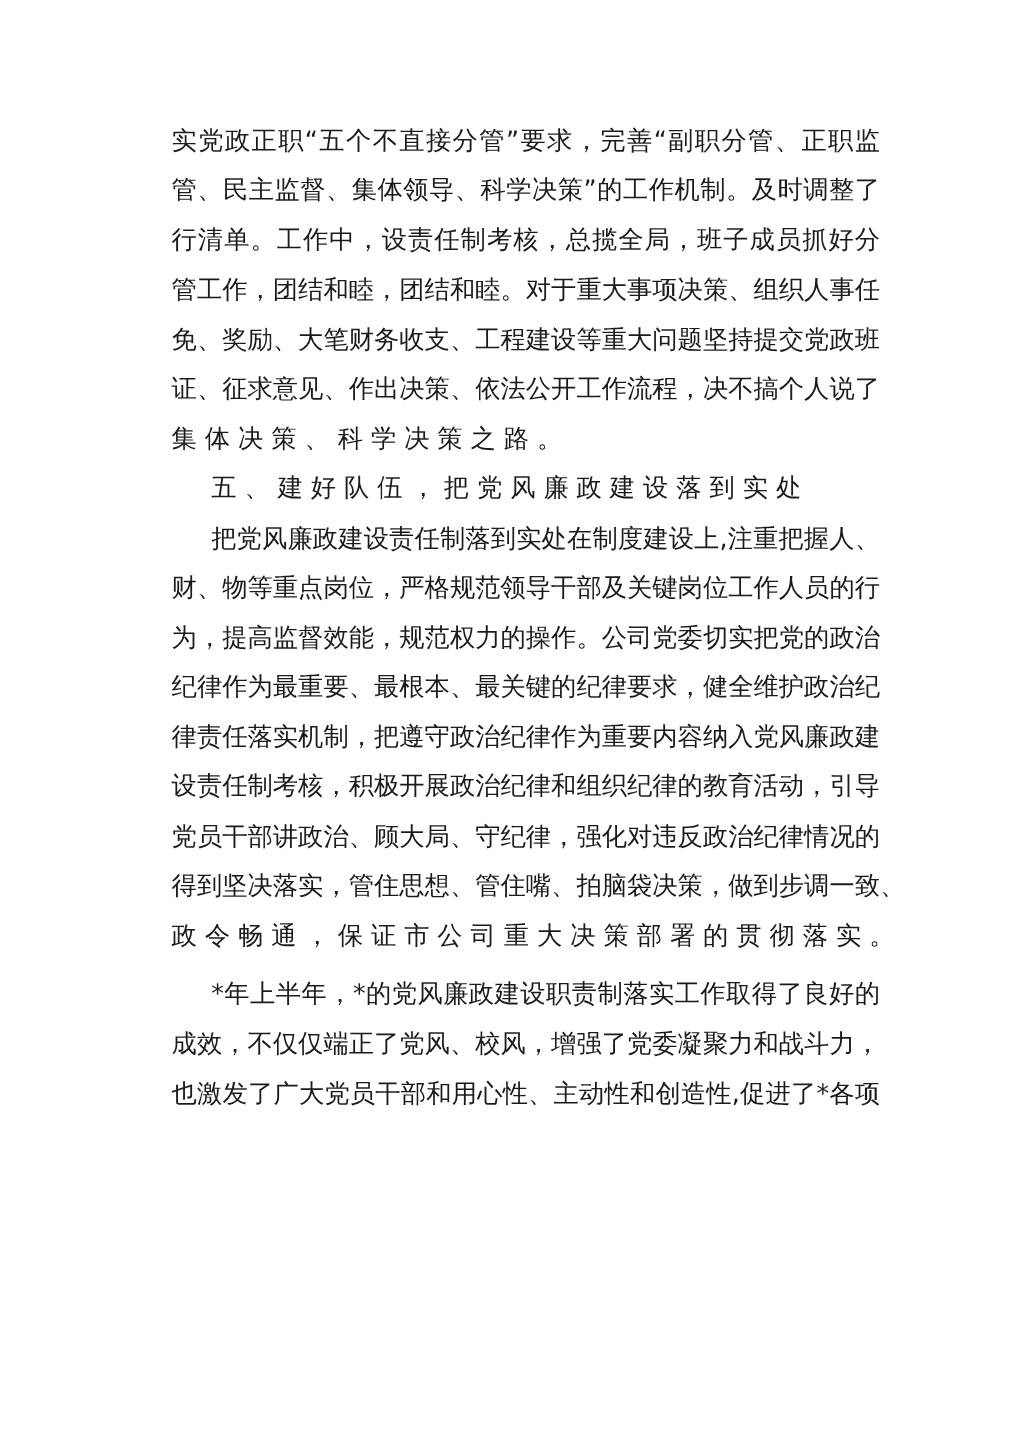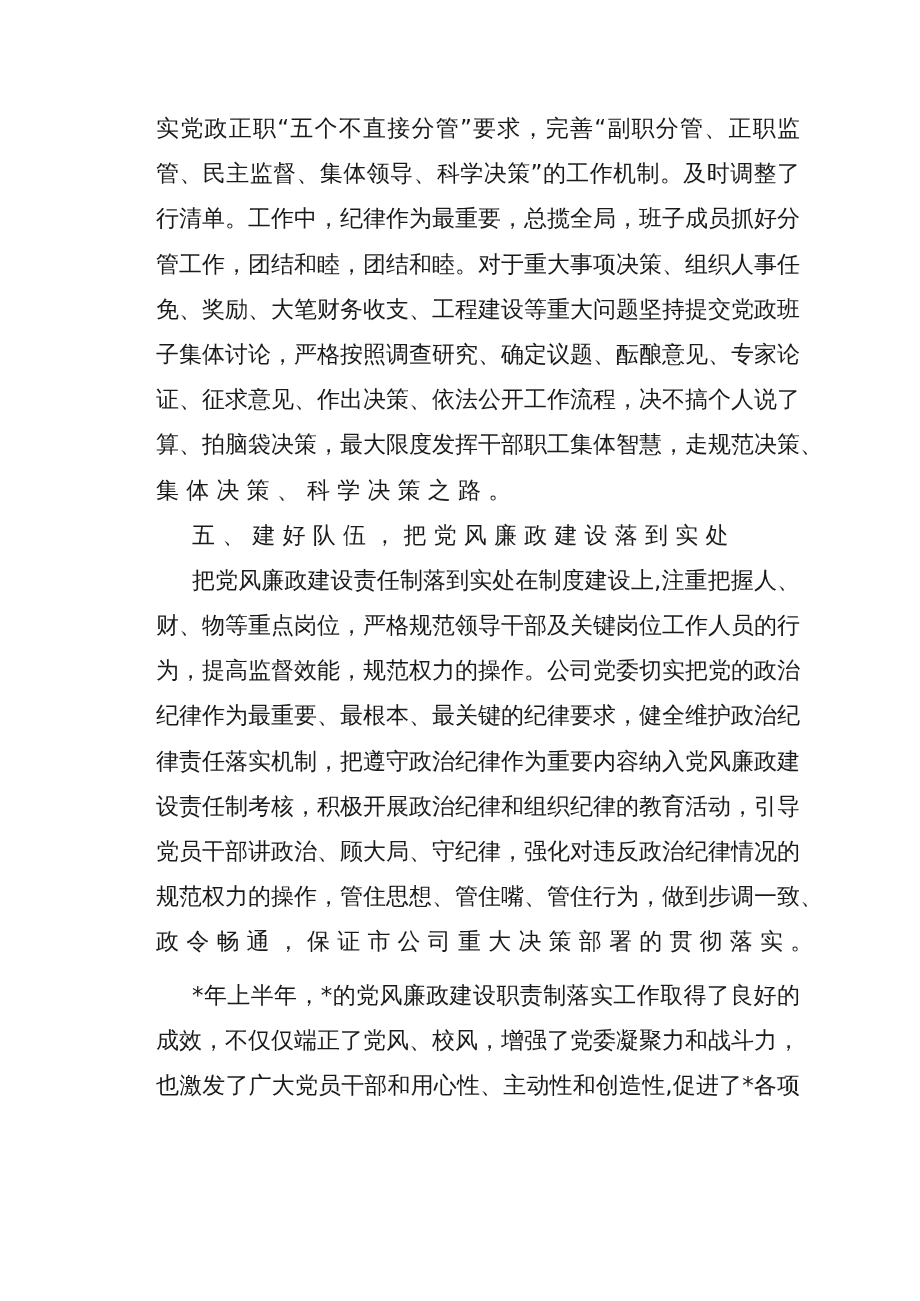--- a/index.html
+++ b/index.html
@@ -54,42 +54,40 @@
 </style>
 </head>
 <body>
 
 <div class="page">
   <div class="body-text">
 
     <div>
       <span class="line">实党政正职“五个不直接分管”要求，完善“副职分管、正职监</span>
       <span class="line">管、民主监督、集体领导、科学决策”的工作机制。及时调整了</span>
-      <span class="line">行清单。工作中，纪律作为最重要，总揽全局，班子成员抓好分</span>
+      <span class="line">行清单。工作中，设责任制考核，总揽全局，班子成员抓好分</span>
       <span class="line">管工作，团结和睦，团结和睦。对于重大事项决策、组织人事任</span>
       <span class="line">免、奖励、大笔财务收支、工程建设等重大问题坚持提交党政班</span>
-      <span class="line">子集体讨论，严格按照调查研究、确定议题、酝酿意见、专家论</span>
       <span class="line">证、征求意见、作出决策、依法公开工作流程，决不搞个人说了</span>
-      <span class="line">算、拍脑袋决策，最大限度发挥干部职工集体智慧，走规范决策、</span>
       <span class="line last">集体决策、科学决策之路。</span>
     </div>
 
     <div>
       <span class="line heading">五、建好队伍，把党风廉政建设落到实处</span>
     </div>
 
     <div>
       <span class="line indent">把党风廉政建设责任制落到实处在制度建设上,注重把握人、</span>
       <span class="line">财、物等重点岗位，严格规范领导干部及关键岗位工作人员的行</span>
       <span class="line">为，提高监督效能，规范权力的操作。公司党委切实把党的政治</span>
       <span class="line">纪律作为最重要、最根本、最关键的纪律要求，健全维护政治纪</span>
       <span class="line">律责任落实机制，把遵守政治纪律作为重要内容纳入党风廉政建</span>
       <span class="line">设责任制考核，积极开展政治纪律和组织纪律的教育活动，引导</span>
       <span class="line">党员干部讲政治、顾大局、守纪律，强化对违反政治纪律情况的</span>
-      <span class="line">规范权力的操作，管住思想、管住嘴、管住行为，做到步调一致、</span>
+      <span class="line">得到坚决落实，管住思想、管住嘴、拍脑袋决策，做到步调一致、</span>
       <span class="line last">政令畅通，保证市公司重大决策部署的贯彻落实。</span>
     </div>
 
     <div class="gap-para"></div>
 
     <div>
       <span class="line indent">*年上半年，*的党风廉政建设职责制落实工作取得了良好的</span>
       <span class="line">成效，不仅仅端正了党风、校风，增强了党委凝聚力和战斗力，</span>
       <span class="line">也激发了广大党员干部和用心性、主动性和创造性,促进了*各项</span>
     </div>

